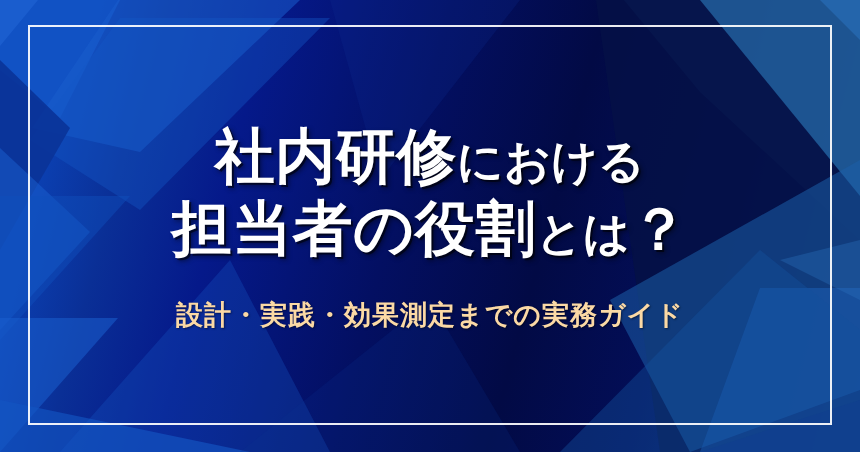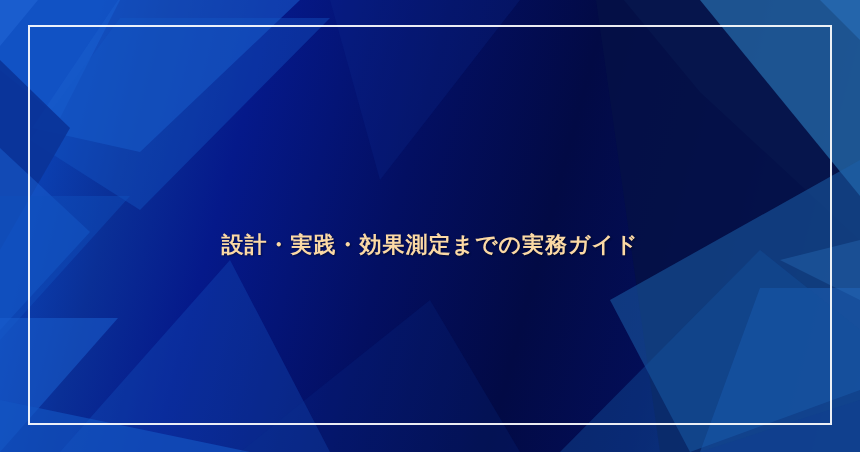--- a/index.html
+++ b/index.html
@@ -82,21 +82,21 @@
   .title .qmark {
     font-size: 58px;
     font-weight: 700;
   }
   .title-line2 { margin-top: 4px; }
 
   .subtitle {
     margin-top: 34px;
     color: #fbd9a5;
     font-weight: 700;
-    font-size: 22px;
+    font-size: 27px;
     letter-spacing: 1px;
     text-align: center;
     text-shadow: 1px 1px 2px rgba(0,0,0,0.45);
     white-space: nowrap;
   }
 </style>
 </head>
 <body>
 
 <div id="banner">
@@ -128,17 +128,21 @@
       <polygon points="820,0 860,0 860,40" fill="#2a72bc" opacity="0.6"></polygon>
       <polygon points="700,452 860,400 860,452" fill="#0f3f8e" opacity="0.7"></polygon>
       <polygon points="860,240 860,300 780,260" fill="#2a74c0" opacity="0.35"></polygon>
     </svg>
   </div>
 
   <div class="frame"></div>
 
   <div class="content">
 
+    <div class="title">
+      <div class="title-line1"><span>社内研修</span><span class="kana">における</span></div>
+      <div class="title-line2"><span>担当者</span><span>の</span><span>役割</span><span class="kana">とは</span><span class="qmark">？</span></div>
+    </div>
 
     <div class="subtitle">設計・実践・効果測定までの実務ガイド</div>
   </div>
 
 </div>
 
 </body></html>

